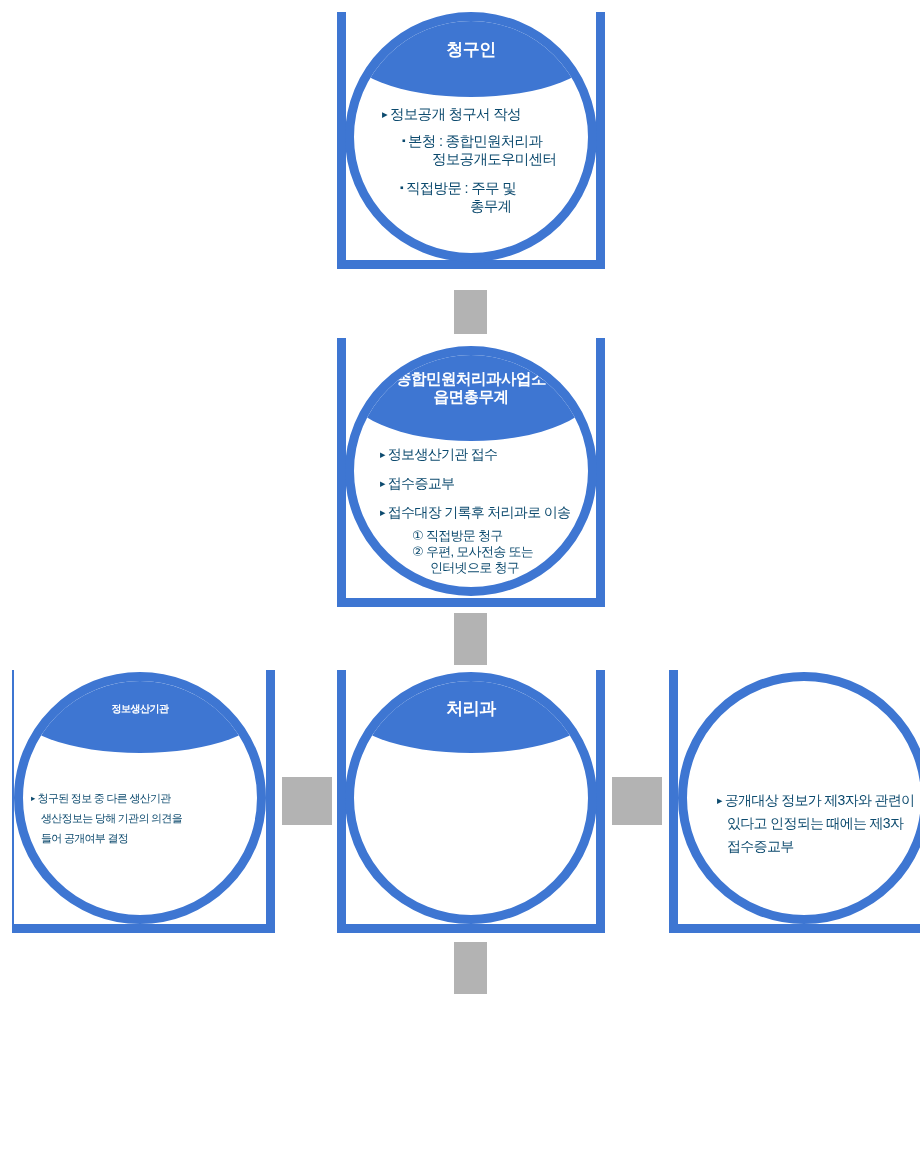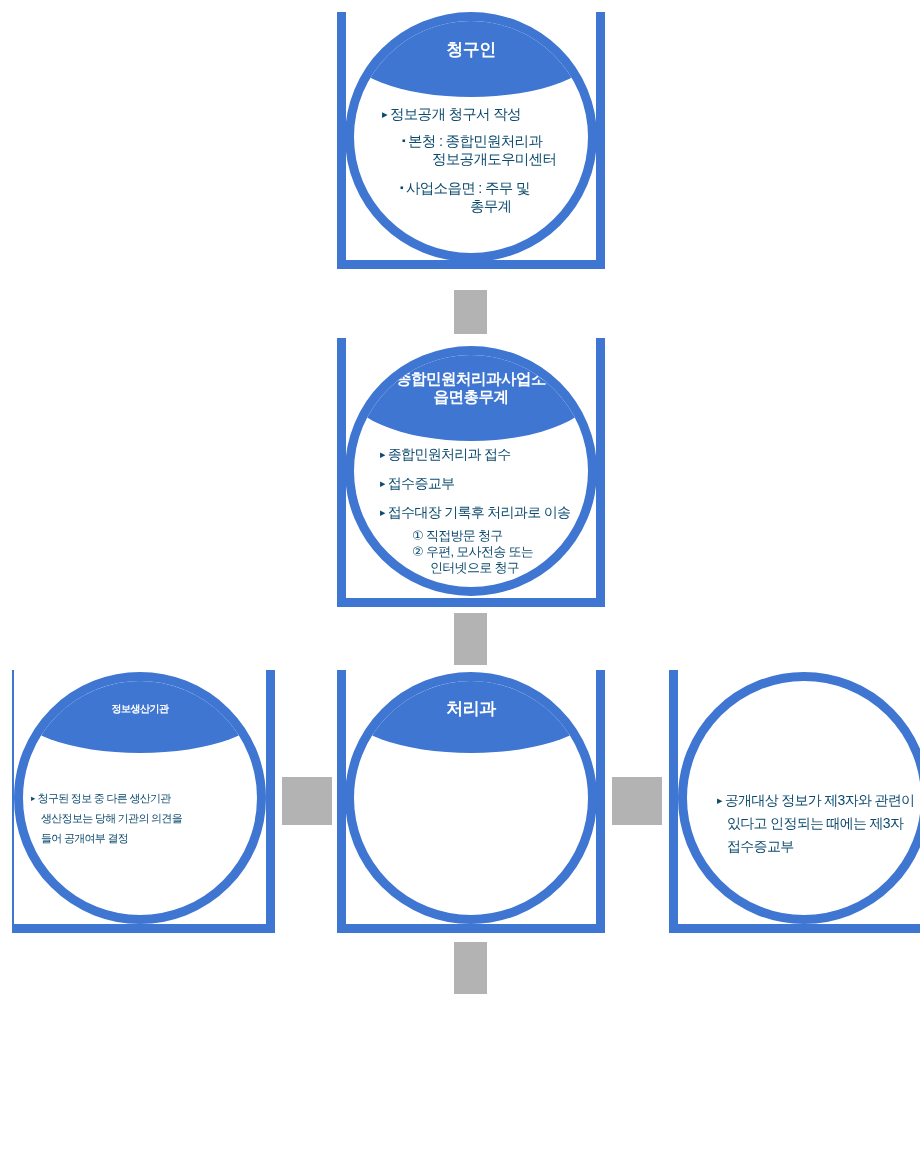--- a/index.html
+++ b/index.html
@@ -134,39 +134,39 @@
   <div class="node" style="--accent:#3E76D2; left:325px; top:-8px; width:268px; height:265px;">
     <div class="bracket"></div>
     <div class="circle" style="top:8px; width:252px; height:250px;">
       <div class="node-header" style="height:78px; font-size:17px; padding-bottom:8px;">
         <span>청구인</span>
       </div>
       <div class="node-body" style="top:86px; font-size:14.5px; padding:0 14px;">
         <span class="line bullet-tri" style="margin:0 0 12px 14px;">정보공개 청구서 작성</span>
         <span class="line bullet-sq" style="margin:0 0 4px 34px;">본청 : 종합민원처리과</span>
         <span class="line" style="margin:0 0 14px 64px;">정보공개도우미센터</span>
-        <span class="line bullet-sq" style="margin:0 0 4px 32px;">사업소읍면 : 주무 및</span>
+        <span class="line bullet-sq" style="margin:0 0 4px 32px;">직접방문 : 주무 및</span>
         <span class="line" style="margin:0 0 0 102px;">총무계</span>
       </div>
     </div>
   </div>
 
   <div class="connector" style="left:442px; top:278px; width:33px; height:44px;"></div>
 
   <div class="node" style="--accent:#3E76D2; left:325px; top:326px; width:268px; height:269px;">
     <div class="bracket"></div>
     <div class="circle" style="top:8px; width:252px; height:250px;">
       <div class="node-header" style="height:86px; font-size:15.5px; padding-bottom:10px;">
         <span>
           <span style="display:block">종합민원처리과사업소</span>
           <span style="display:block">읍면총무계</span>
         </span>
       </div>
       <div class="node-body" style="top:92px; font-size:14px; padding:0 8px;">
-        <span class="line bullet-tri" style="margin:0 0 15px 18px;">종합민원처리과 접수</span>
+        <span class="line bullet-tri" style="margin:0 0 15px 18px;">정보생산기관 접수</span>
         <span class="line bullet-tri" style="margin:0 0 15px 18px;">접수증교부</span>
         <span class="line bullet-tri" style="margin:0 0 10px 18px;">접수대장 기록후 처리과로 이송</span>
         <span class="line" style="margin:0 0 3px 50px; font-size:13px;">
           <span>①</span>
           <span>직접방문 청구</span>
         </span>
         <span class="line" style="margin:0 0 3px 50px; font-size:13px;">
           <span>②</span>
           <span>우편, 모사전송 또는</span>
         </span>

